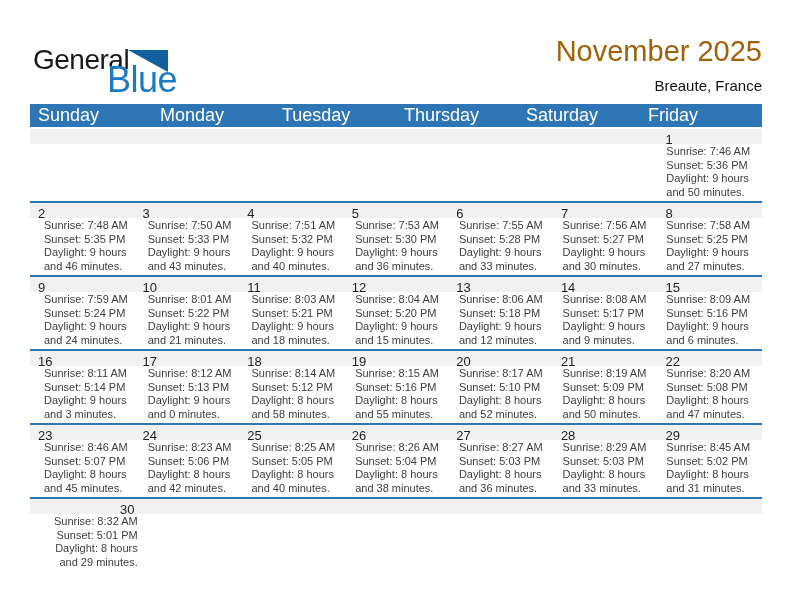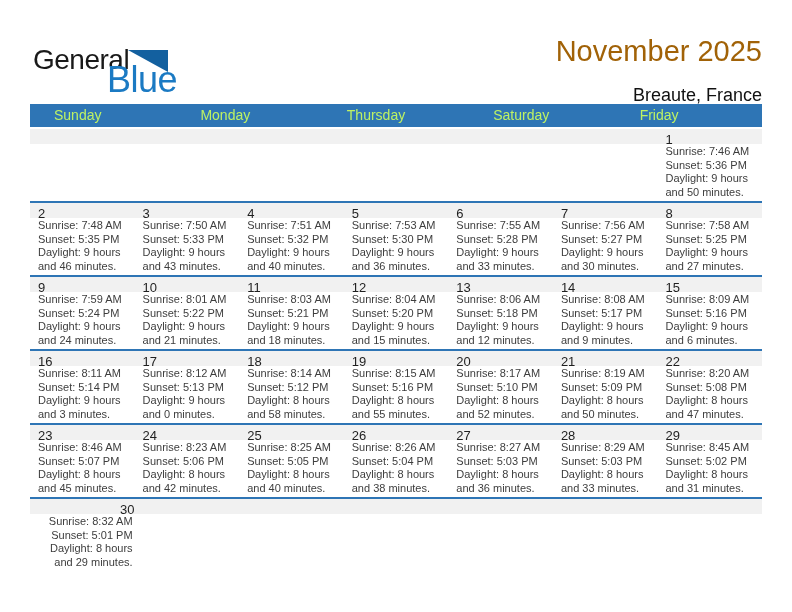--- a/index.html
+++ b/index.html
@@ -28,40 +28,40 @@
   .logo-triangle polygon{fill:var(--logo-triangle);}
   .logo-blue{font-size:36px;color:var(--logo-blue);letter-spacing:-0.5px;margin-top:-10px;margin-left:74px;line-height:30px;}
 
   
   .month-title{
     position:absolute;right:30px;top:34px;
     font-size:29px;color:#a16207;text-align:right;line-height:34px;
   }
   .location{
     position:absolute;right:30px;top:77px;
-    font-size:18px;color:#111111;text-align:right;margin-top:8px;
+    font-size:15px;color:#111111;text-align:right;
   }
 
   
   .calendar{position:absolute;left:30px;top:104px;width:732px;}
   .weekday-bar{
     display:flex;height:23px;background:var(--blue);margin-bottom:2px;
   }
   .weekday-cell{
-    flex:1;color:#bef264;font-size:14px;line-height:23px;
-    padding-left:24px;box-sizing:border-box;white-space:nowrap;overflow:hidden;
+    flex:1;color:#ffffff;font-size:18px;line-height:23px;
+    padding-left:8px;box-sizing:border-box;white-space:nowrap;overflow:hidden;
   }
   .week-row{border-bottom:2px solid var(--blue);}
   .week-row:last-child{border-bottom:none;text-align:right;}
   .band{display:flex;background:var(--band);}
   .band-cell{
     flex:1;font-size:13px;color:var(--text-day);
     padding:3px 0 2px 8px;box-sizing:border-box;height:15px;line-height:15px;
   }
-  .details{display:flex;}
+  .details{display:flex;margin-left:6px;}
   .details-cell{
     flex:1;min-height:51px;font-size:11px;line-height:13.5px;
     color:var(--text-detail);
     padding:1px 2px 2px 8px;box-sizing:border-box;
     white-space:nowrap;overflow:hidden;
   }
 </style>
 </head>
 <body>
 
@@ -77,20 +77,21 @@
     <div class="logo-blue">Blue</div>
   </div>
 
   <div class="month-title">November 2025</div>
   <div class="location">Breaute, France</div>
 
   <div class="calendar">
     <div class="weekday-bar">
         <div class="weekday-cell">Sunday</div>
         <div class="weekday-cell">Monday</div>
+        <div class="weekday-cell">Tuesday</div>
         <div class="weekday-cell">Thursday</div>
         <div class="weekday-cell">Saturday</div>
         <div class="weekday-cell">Friday</div>
       </div>
     <div class="calendar-body">
         <div class="week-row">
           <div class="band">
             <div class="band-cell"></div>
             <div class="band-cell"></div>
             <div class="band-cell"></div>

